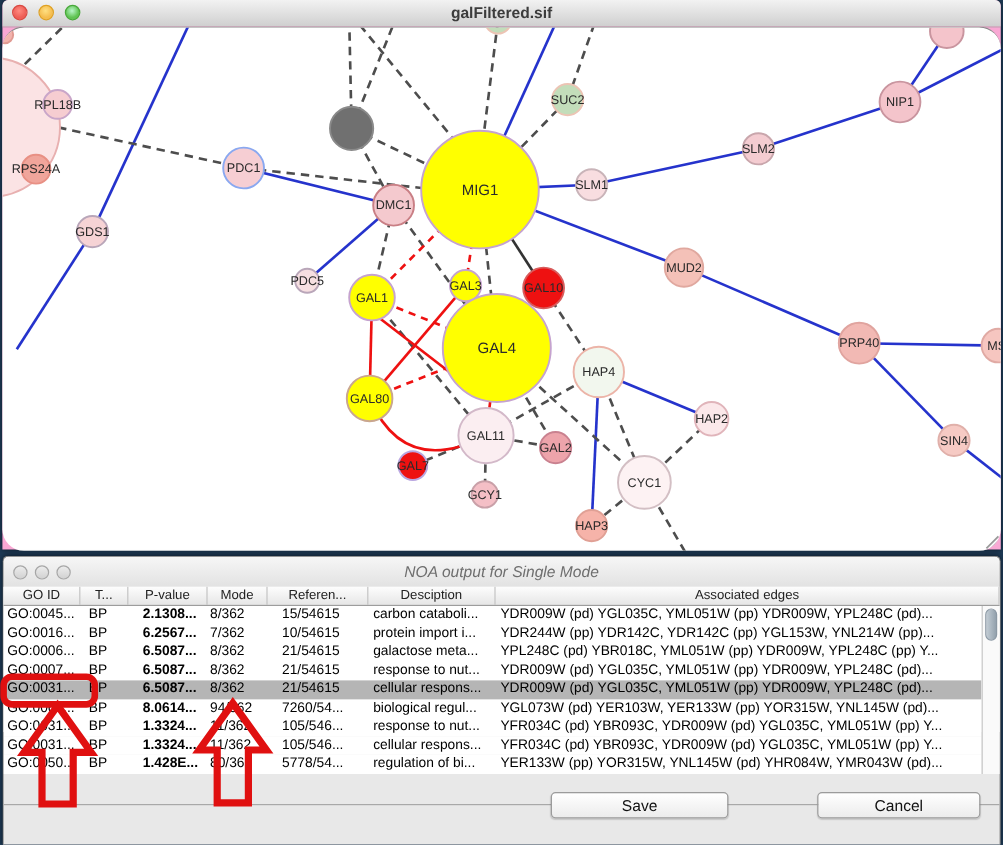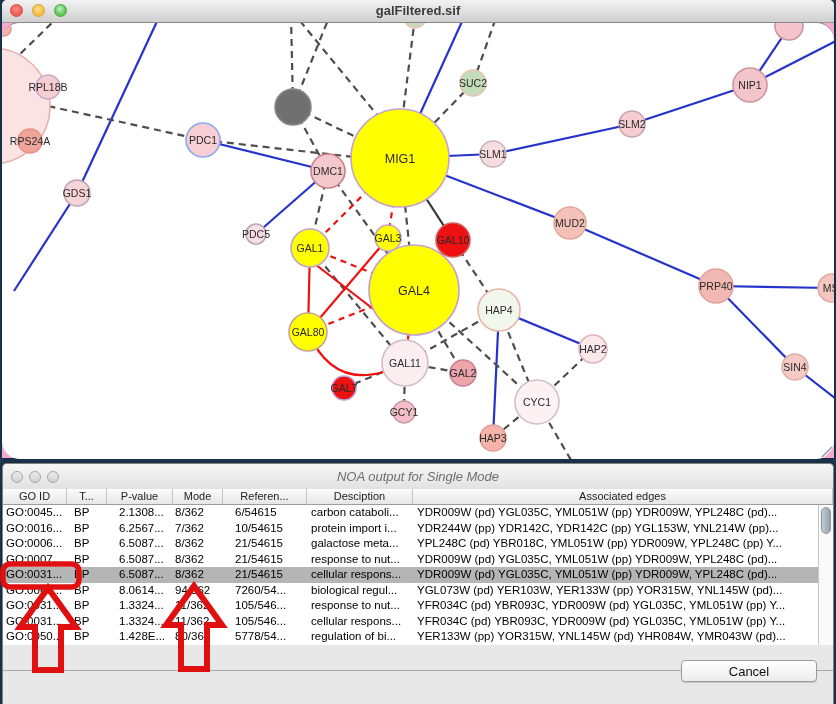--- a/index.html
+++ b/index.html
@@ -38,21 +38,21 @@
   .thead{display:grid;grid-template-columns:64px 40px 66px 50px 84px 106px 1fr;
          height:15px;background:linear-gradient(#fdfdfd,#e6e6e6);
          border-bottom:1px solid #9d9d9d;font-size:11px;color:#222;}
   .thead .hcell{border-right:1px solid #c4c4c4;text-align:center;line-height:15px;
                 white-space:nowrap;overflow:hidden;}
   .tbody{position:absolute;left:0;top:16px;width:815px;height:140px;overflow:hidden;}
   .trow{display:grid;grid-template-columns:64px 40px 66px 50px 84px 106px 1fr;
         height:15.5px;line-height:15.5px;font-size:11.5px;color:#000;background:#fff;}
   .trow.selected{background:#b5b5b5;}
   .tcell{white-space:nowrap;overflow:hidden;}
-  .c0{padding-left:3px;} .c1{padding-left:7px;} .c2{padding-left:12px;}
+  .c0{padding-left:3px;} .c1{padding-left:7px;} .c2{padding-left:12px;font-weight:bold;}
   .c3{padding-left:2px;} .c4{padding-left:12px;} .c5{padding-left:4px;} .c6{padding-left:4px;}
   .vscroll{position:absolute;right:0;top:16px;width:15px;height:140px;background:#fafafa;
            border-left:1px solid #c8c8c8;box-sizing:border-box;}
   .vthumb{position:absolute;left:2px;top:2px;width:10px;height:27px;border-radius:6px;
           background:linear-gradient(90deg,#c2ccd4,#93a1ad);border:1px solid #8b98a4;box-sizing:border-box;}
   .table-bottom-line{position:absolute;left:0;top:181px;width:830px;height:1px;background:#a8a8a8;}
 
   .btn{position:absolute;top:196px;height:22px;font-size:13px;color:#111;
        background:linear-gradient(#ffffff,#ececec);border:1px solid #9b9b9b;border-radius:4px;
        box-shadow:0 1px 1px rgba(0,0,0,.15);font-family:"Liberation Sans",sans-serif;}
@@ -284,21 +284,21 @@
           <div class="hcell">Referen...</div>
           <div class="hcell">Desciption</div>
           <div class="hcell">Associated edges</div>
         </div>
       <div class="tbody" id="tbody">
           <div class="trow">
             <div class="tcell c0">GO:0045...</div>
             <div class="tcell c1">BP</div>
             <div class="tcell c2">2.1308...</div>
             <div class="tcell c3">8/362</div>
-            <div class="tcell c4">6/54615</div>
+            <div class="tcell c4">15/54615</div>
             <div class="tcell c5">carbon cataboli...</div>
             <div class="tcell c6">YDR009W (pd) YGL035C, YML051W (pp) YDR009W, YPL248C (pd)...</div>
           </div>
           <div class="trow">
             <div class="tcell c0">GO:0016...</div>
             <div class="tcell c1">BP</div>
             <div class="tcell c2">6.2567...</div>
             <div class="tcell c3">7/362</div>
             <div class="tcell c4">10/54615</div>
             <div class="tcell c5">protein import i...</div>
@@ -367,20 +367,21 @@
             <div class="tcell c5">regulation of bi...</div>
             <div class="tcell c6">YER133W (pp) YOR315W, YNL145W (pd) YHR084W, YMR043W (pd)...</div>
           </div>
         </div>
       <div class="vscroll">
         <div class="vthumb"></div>
       </div>
       <div class="table-bottom-line"></div>
     </div>
 
+    <button class="btn save">Save</button>
     <button class="btn cancel">Cancel</button>
   </div>
 
   <svg class="annotations" id="annot-svg" width="836" height="704">
       <rect x="3" y="564" width="76" height="23" rx="7" fill="none" stroke="#e01010" stroke-width="5.5"></rect>
       <polygon points="48,588 76,627 61,627 61,670 35,670 35,627 20,627" fill="none" stroke="#e01010" stroke-width="6" stroke-linejoin="miter"></polygon>
       <polygon points="194,586 222,625 207,625 207,669 181,669 181,625 166,625" fill="none" stroke="#e01010" stroke-width="6" stroke-linejoin="miter"></polygon>
     </svg>
 </div>
 

